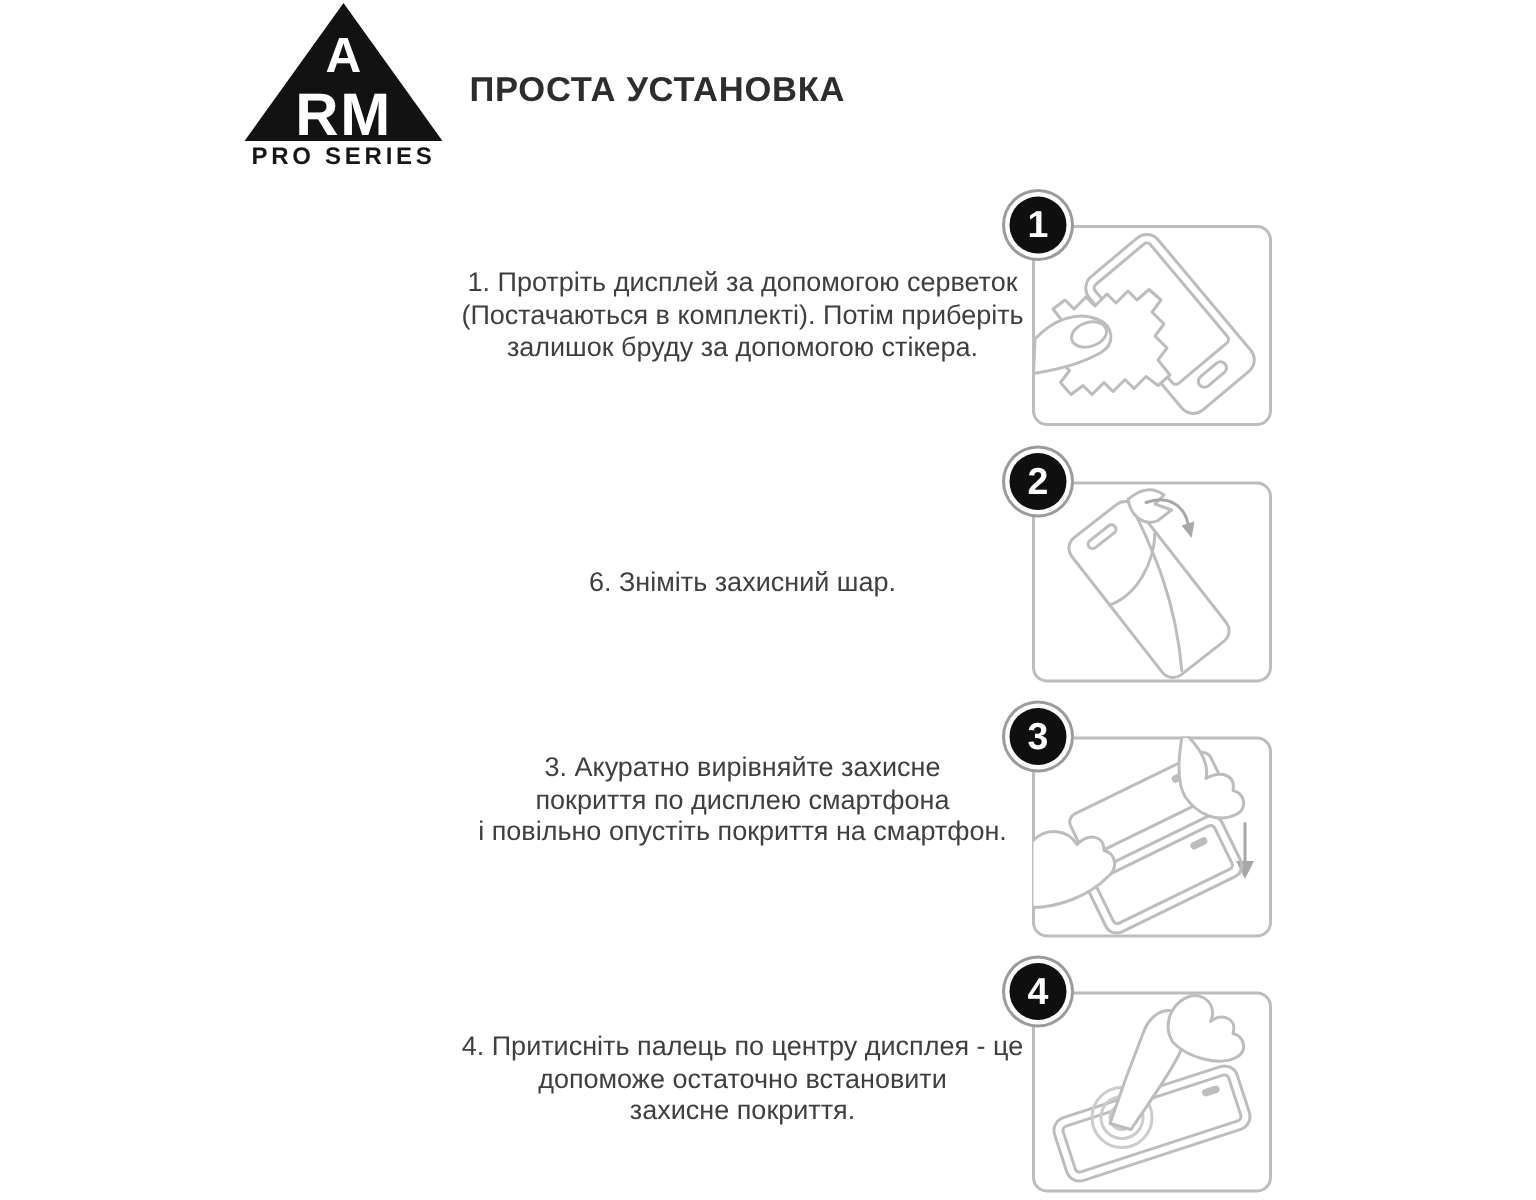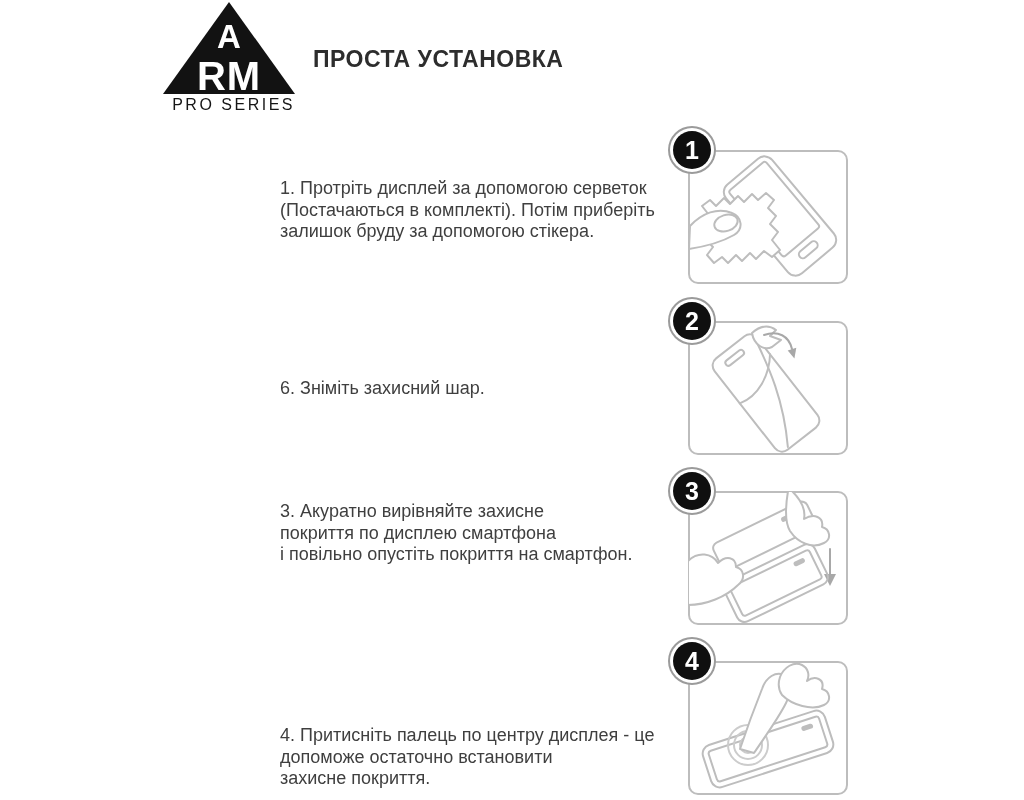--- a/index.html
+++ b/index.html
@@ -11,36 +11,36 @@
   }
   .page{position:absolute;inset:0;background:#ffffff;}
 
   
   .logo{position:absolute;left:163px;top:2px;width:132px;height:115px;}
   .logo-svg{display:block;width:132px;height:92px;}
   .logo-svg polygon{fill:#121212;stroke:none;}
   .logo-a{fill:#ffffff;font-family:"Liberation Sans",sans-serif;font-weight:800;font-size:33px;letter-spacing:0;}
   .logo-rm{fill:#ffffff;font-family:"Liberation Sans",sans-serif;font-weight:800;font-size:40px;letter-spacing:1px;}
   .logo-sub{
-    margin-top:2px;width:132px;text-align:right;
-    font-size:16px;font-weight:400;letter-spacing:2.5px;color:#161616;white-space:nowrap;
+    margin-top:2px;width:132px;text-align:center;
+    font-size:16px;font-weight:700;letter-spacing:2.5px;color:#161616;white-space:nowrap;
   }
 
   
   .title{
     position:absolute;left:313px;top:46px;margin:0;
     font-size:23px;font-weight:800;color:#2d2d2d;letter-spacing:0.5px;white-space:nowrap;
   }
 
   
   .txt{
     position:absolute;left:280px;width:430px;margin:0;
-    font-size:18px;line-height:21.5px;color:#3f3f3f;white-space:pre-line;
+    font-size:18px;line-height:21.5px;color:#3f3f3f;white-space:pre-line;text-align:center;
   }
-  .t1{top:178px}.t2{top:378px}.t3{top:501px}.t4{top:725px}
+  .t1{top:178px}.t2{top:378px}.t3{top:501px}.t4{top:687px}
 
   
   .box{
     position:absolute;left:688px;width:160px;height:134px;
     border:2px solid #bdbdbd;border-radius:10px;background:#ffffff;box-sizing:border-box;
   }
   .b1{top:150px}.b2{top:321px}.b3{top:491px}.b4{top:661px}
   .art{position:absolute;left:-2px;top:-2px;width:160px;height:134px;}
   .art *{stroke:#bdbdbd;stroke-width:2;fill:none;stroke-linecap:round;stroke-linejoin:round;}
   .art .fillw{fill:#ffffff;}

